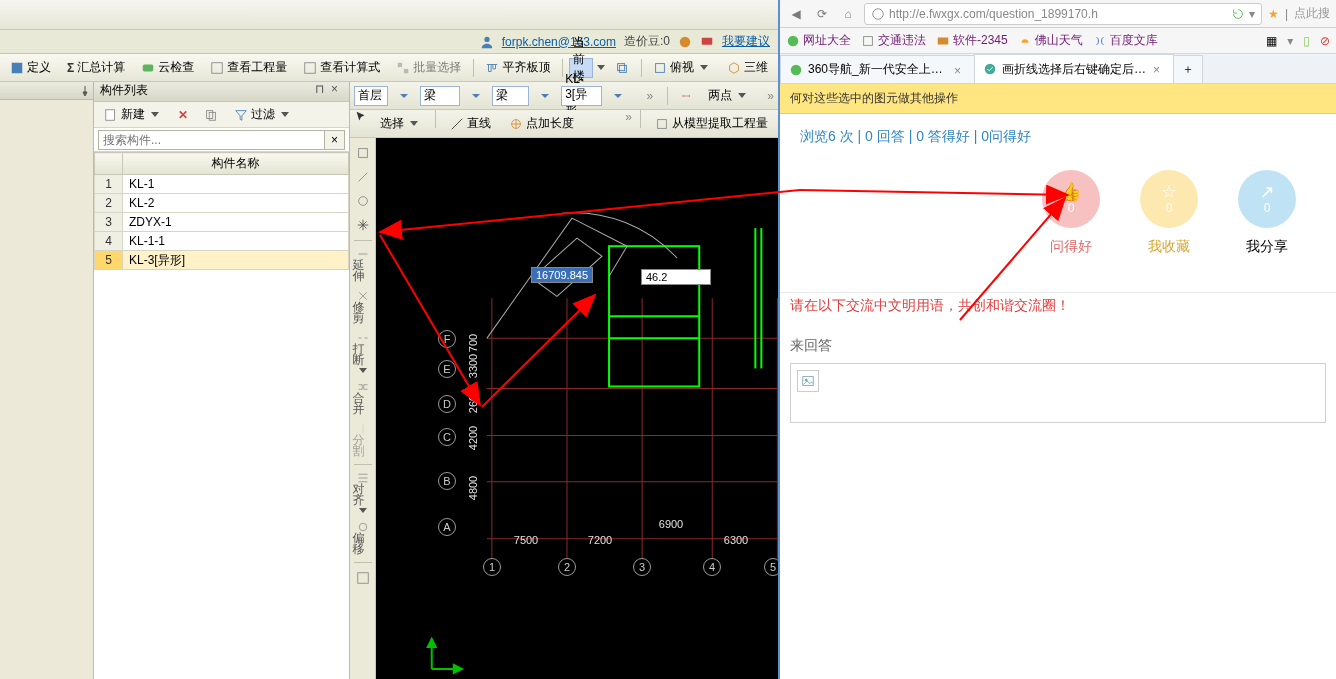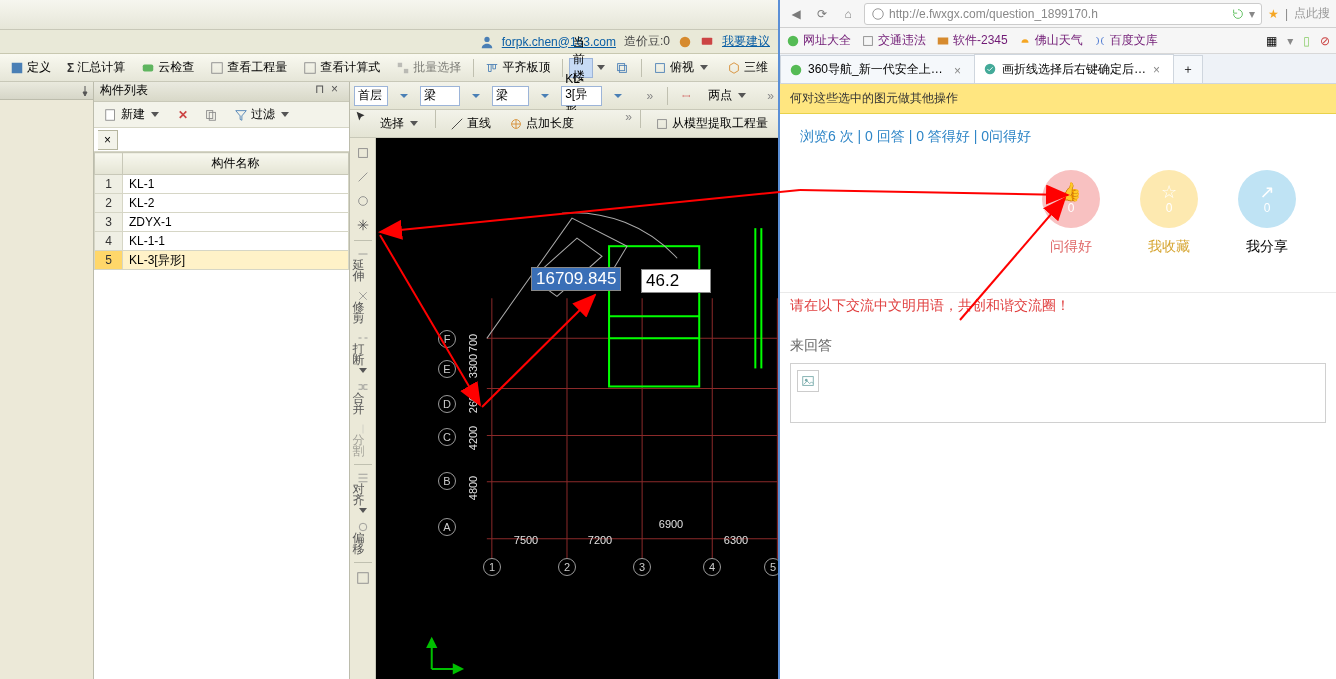--- a/index.html
+++ b/index.html
@@ -74,21 +74,21 @@
 .c-yel{background:#fde9b0;color:#d6a531}
 .c-blue{background:#bfe3f4;color:#3a9ccc}
 .lbl-pink{color:#e06a6a}.lbl-yel{color:#d6a531}.lbl-blue{color:#000000}
 .warn{color:#e04040;font-size:14px;padding:4px 10px 14px;border-top:1px solid #eaeaea;margin-top:6px}
 .reply-hdr{font-size:14px;color:#666;padding:8px 10px}
 .reply-box{border:1px solid #d0d0d0;margin:0 10px;height:60px;display:flex;align-items:flex-start;padding:6px}
 .reply-box .imgbtn{width:22px;height:22px;border:1px solid #ccc;display:flex;align-items:center;justify-content:center;color:#7aa;cursor:pointer}
 
 .axis-label{position:absolute;width:18px;height:18px;border:1px solid #9a9a9a;border-radius:50%;background:#000;color:#ccc;font-size:11px;display:flex;align-items:center;justify-content:center}
 .dim-text{position:absolute;color:#e0e0e0;font-size:11px;transform:translate(-50%,-50%)}
-.tooltip-box{position:absolute;background:#fff;color:#000;font-size:17px;padding:1px 4px;border:1px solid #888}
+.tooltip-box{position:absolute;background:#fff;color:#000;font-size:11px;padding:1px 4px;border:1px solid #888}
 .tooltip-box.sel{background:#3a6fb7;color:#fff}
 .arrow-overlay{position:absolute;inset:0;pointer-events:none}
 .icon-green{fill:#5fb55f}
 .icon-blue{fill:#4a7fb5}
 .icon-orange{fill:#d68a2e}
 .icon-grey{fill:#888}
 .icon-red{fill:#c44}
 .br-top-right{display:flex;gap:6px;align-items:center}
 .addr .globe{width:14px;height:14px}
 .tri{width:0;height:0;border-left:4px solid transparent;border-right:4px solid transparent;border-top:5px solid #555}
@@ -229,20 +229,21 @@
             <svg class="ti" viewBox="0 0 16 16">
               <path d="M2 3h12l-5 6v5l-2-1V9z" fill="none" stroke="#4a7fb5"></path>
             </svg>
             <span>过滤</span>
             <div class="dd">
               <div class="tri"></div>
             </div>
           </div>
       </div>
       <div class="search-row">
+        <input placeholder="搜索构件..." style="">
         <div class="sbtn">×</div>
       </div>
       <div class="grid">
         <table>
           <tbody>
               <tr>
                 <th style="width:28px"></th>
                 <th>构件名称</th>
               </tr>
           <tr>

